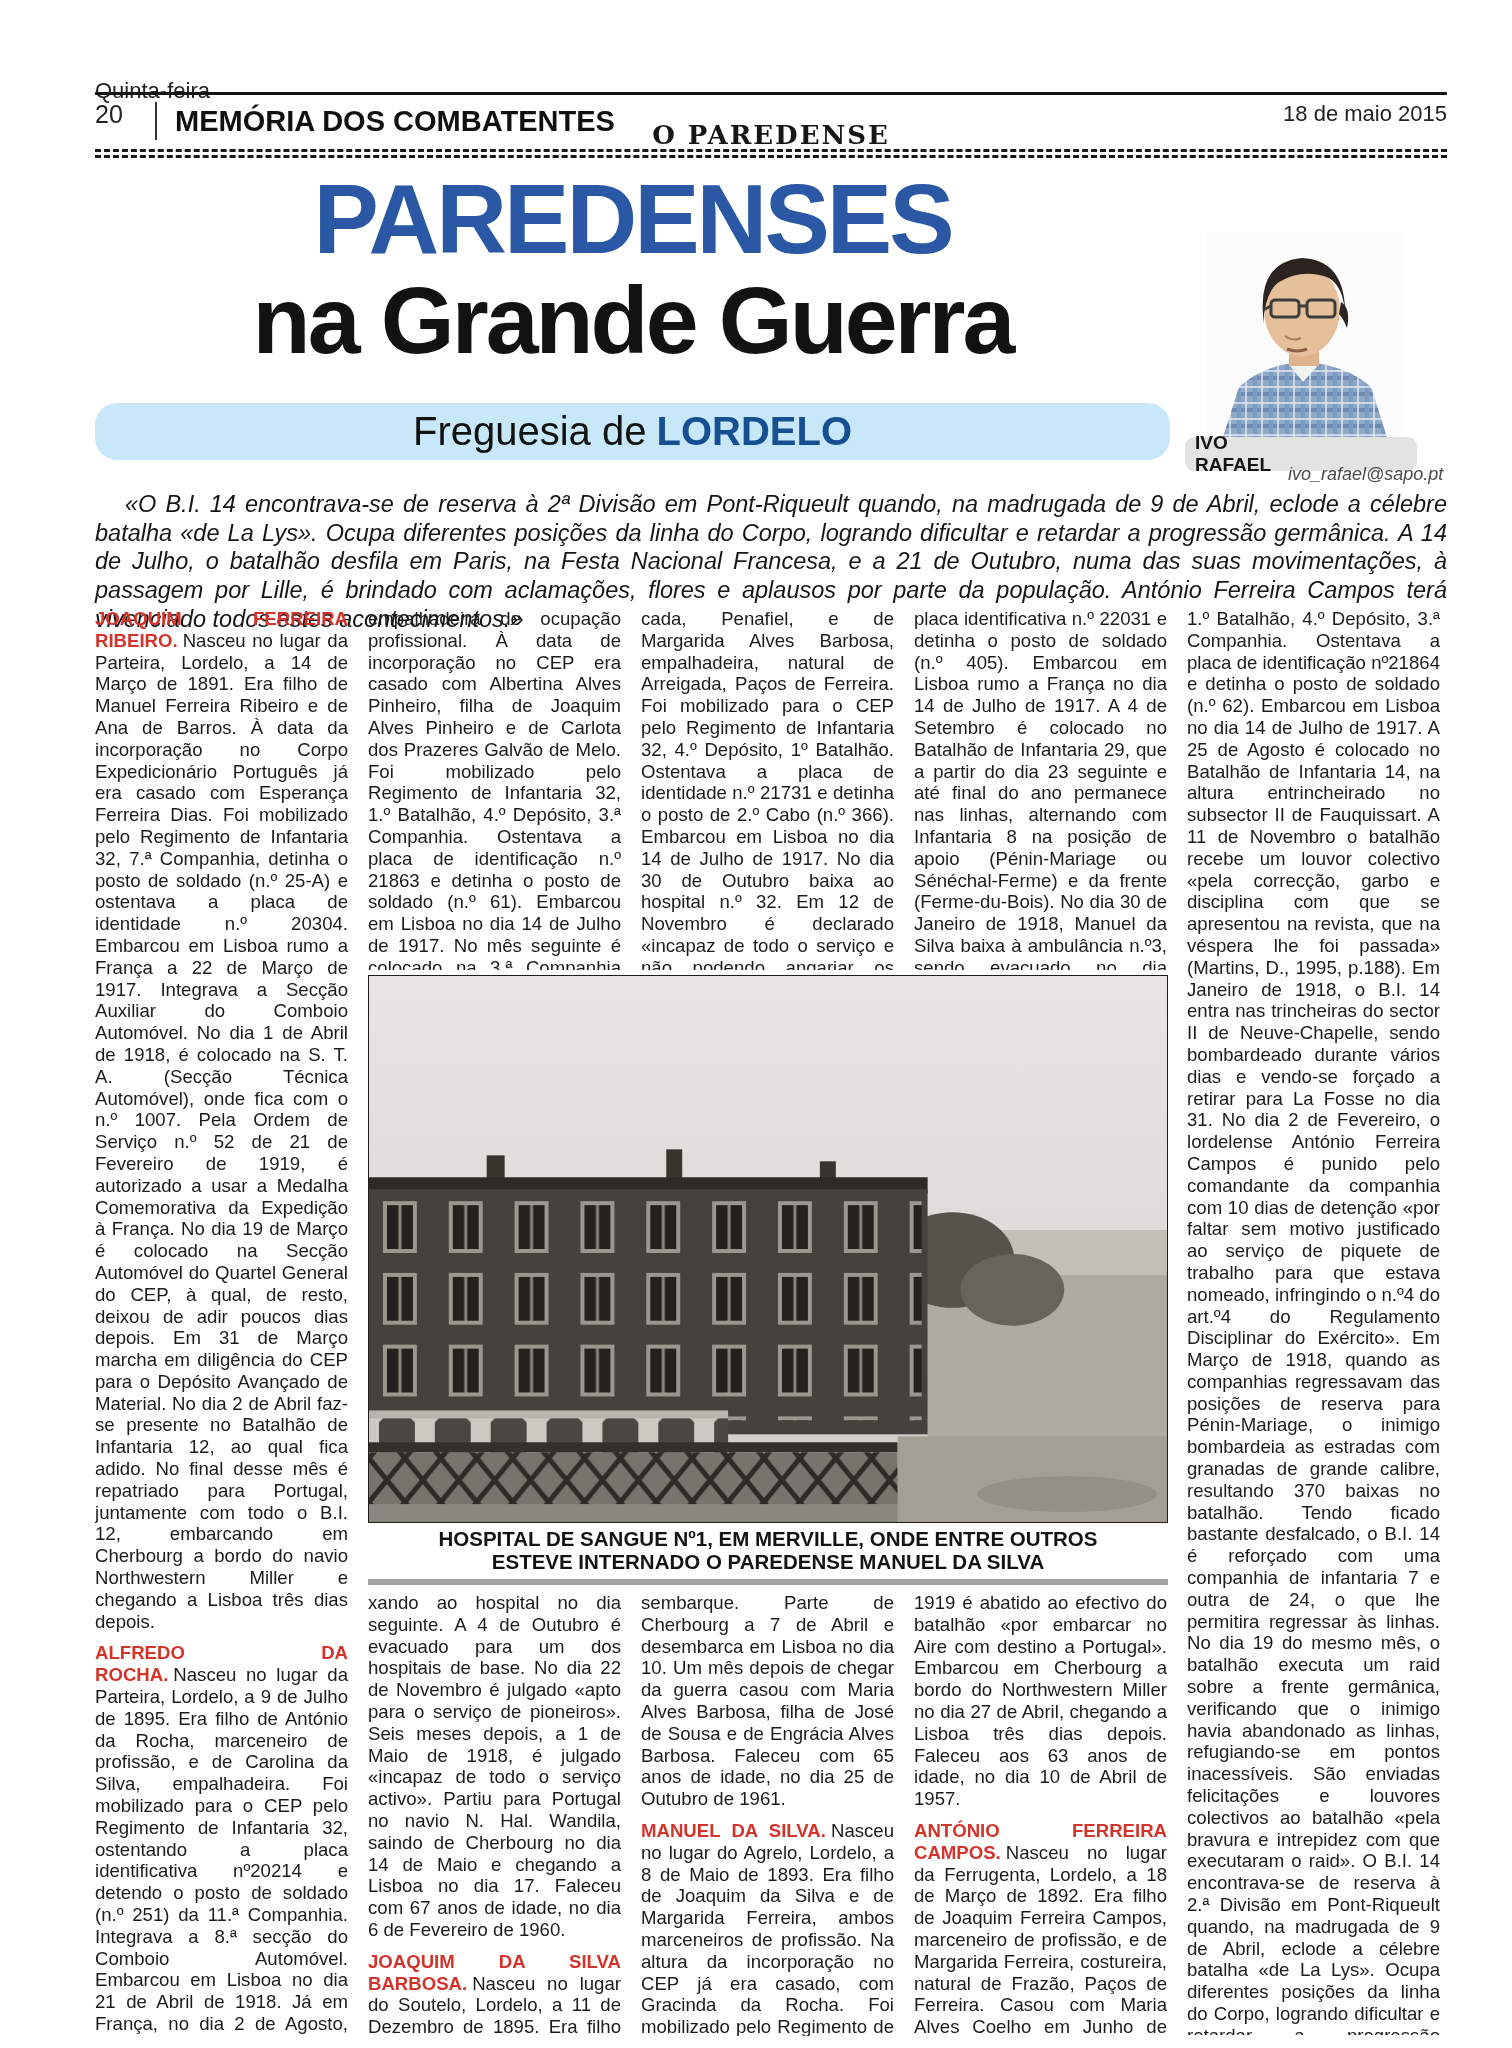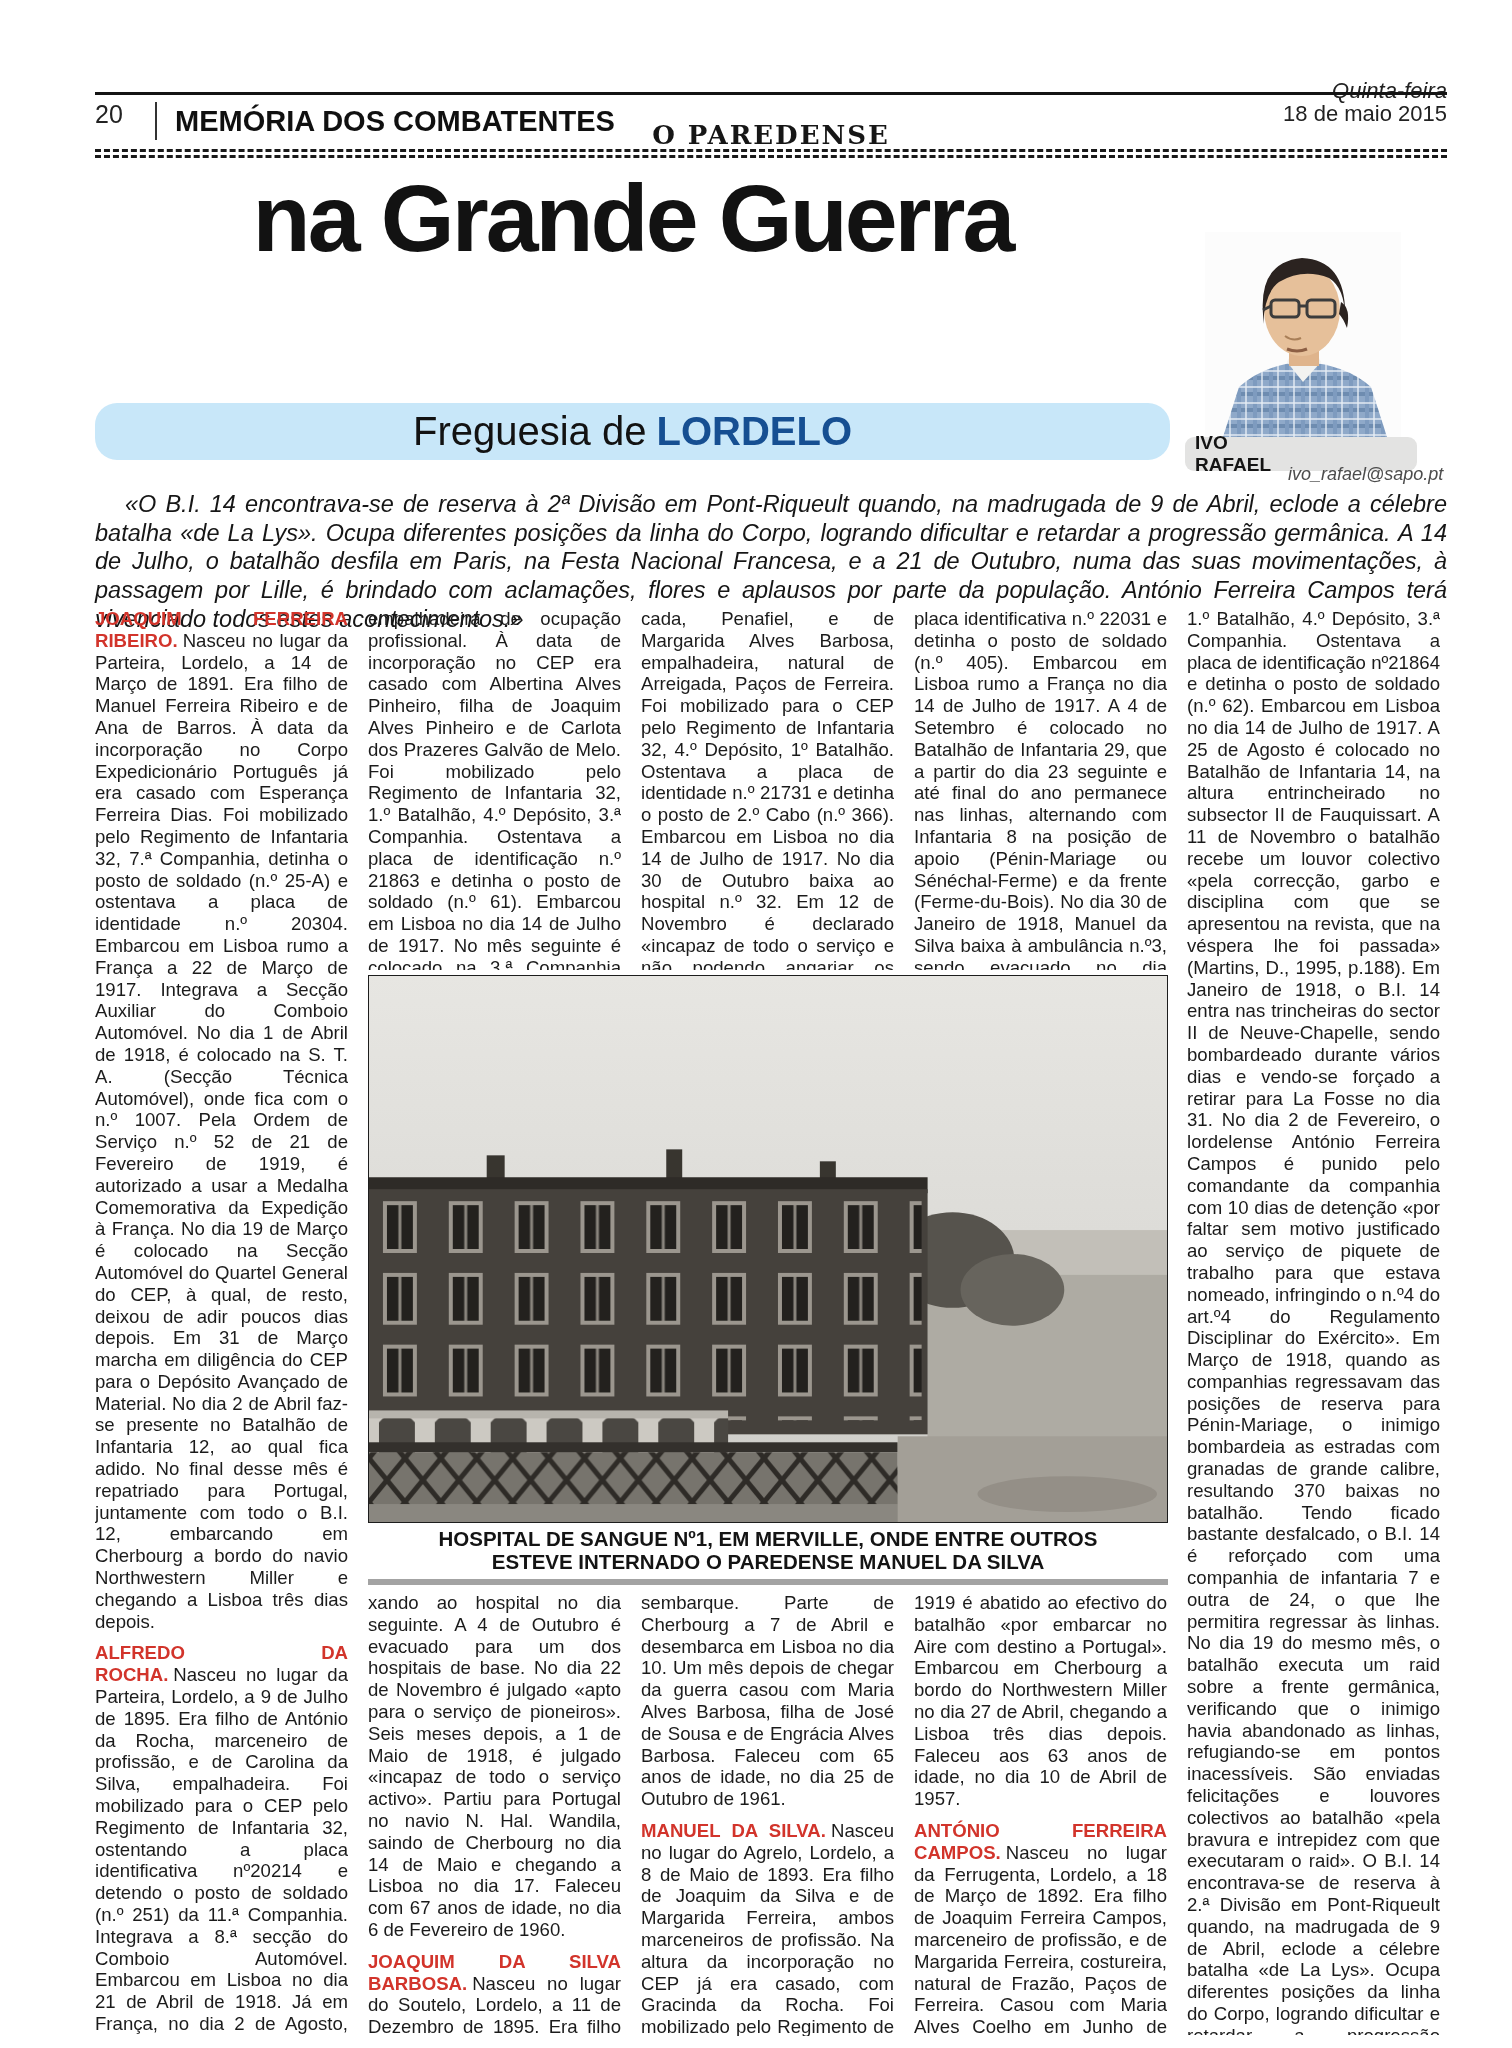--- a/index.html
+++ b/index.html
@@ -1,19 +1,19 @@
 <!DOCTYPE html>
 <html lang="pt"><head>
 <meta charset="utf-8">
 <style>
   html,body{margin:0;padding:0;background:#888;}
   .page{position:relative;width:1512px;height:2048px;background:#ffffff;overflow:hidden;
         font-family:"Liberation Sans","DejaVu Sans",sans-serif;color:#1b1b1b;}
   
-  .weekday{position:absolute;top:78px;left:95px;width:1352px;text-align:right;font-size:22px;color:#222;font-style:italic;}
+  .weekday{position:absolute;top:78px;left:95px;width:1352px;text-align:left;font-size:22px;color:#222;}
   .rule-solid{position:absolute;top:92px;left:95px;width:1352px;height:3px;background:#141414;}
   .pagenum{position:absolute;top:100px;left:95px;font-size:25px;color:#222;}
   .vbar{position:absolute;top:102px;left:155px;width:2px;height:38px;background:#333;}
   .section-title{position:absolute;top:105px;left:175px;font-size:29px;font-weight:bold;letter-spacing:0px;color:#101010;}
   .date{position:absolute;top:101px;left:95px;width:1352px;text-align:right;font-size:22px;color:#222;}
   .masthead{position:absolute;top:120px;left:95px;width:1352px;text-align:center;
             font-family:"DejaVu Serif","Liberation Serif",serif;font-weight:bold;font-size:26px;letter-spacing:2px;color:#161616;}
   .rule-dashed{position:absolute;top:149px;left:95px;width:1352px;height:3px;
                border-top:3px dashed #191919;border-bottom:3px dashed #191919;}
   
@@ -61,20 +61,21 @@
   <div class="weekday">Quinta-feira</div>
   <div class="rule-solid"></div>
   <div class="pagenum">20</div>
   <div class="vbar"></div>
   <div class="section-title">MEMÓRIA DOS COMBATENTES</div>
   <div class="date">18 de maio 2015</div>
   <div class="masthead">O PAREDENSE</div>
   <div class="rule-dashed"></div>
 
   <div class="headline">
+    <div class="l1">PAREDENSES</div>
     <div class="l2">na Grande Guerra</div>
   </div>
   <div class="subtitle-bar">
     <span class="pre">Freguesia de</span>
     <span class="emph">LORDELO</span>
   </div>
 
   <div class="author-photo">
     <svg viewBox="0 0 196 205">
       <rect x="0" y="0" width="196" height="205" fill="#fcfcfc"></rect>

